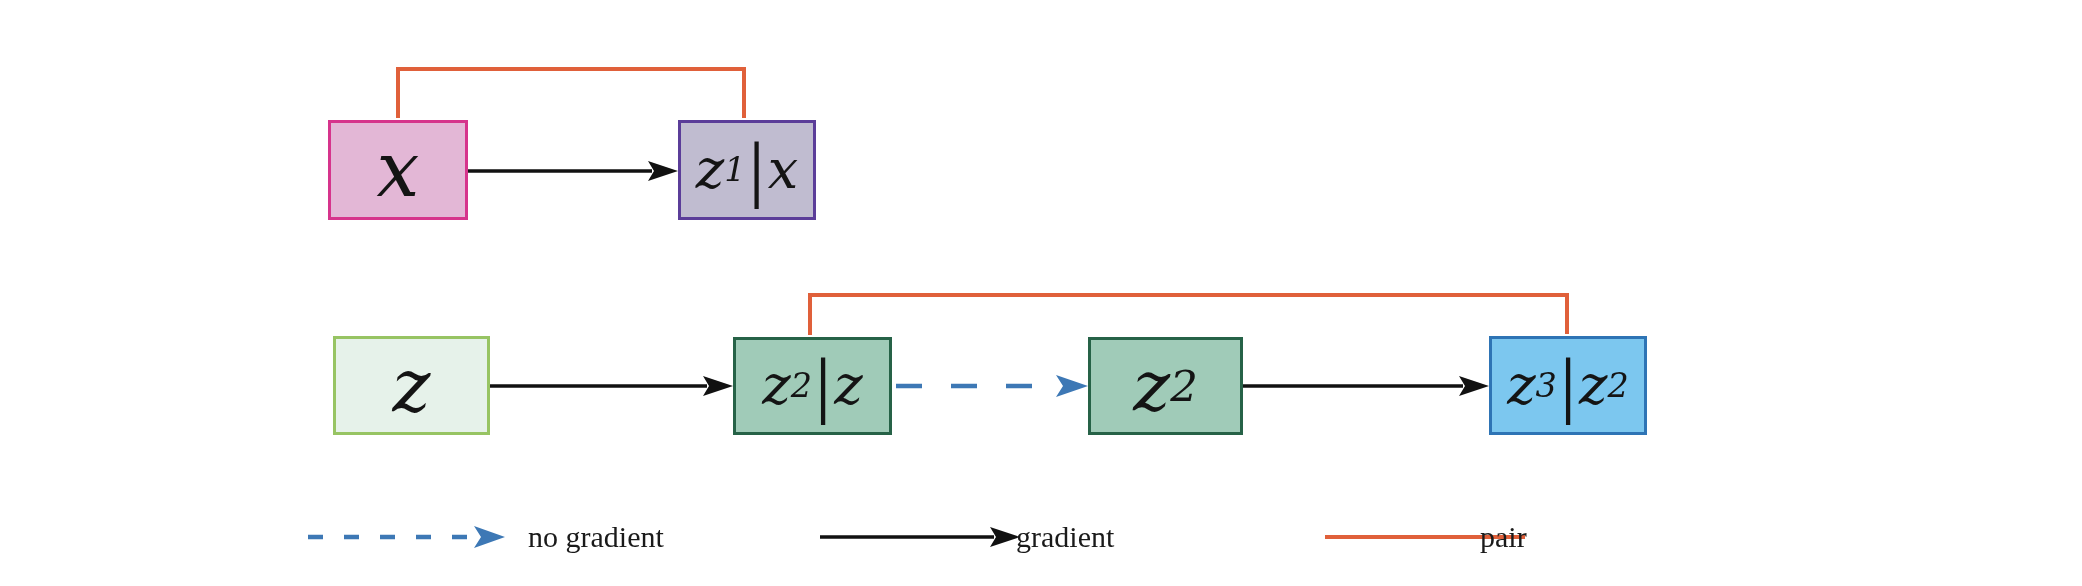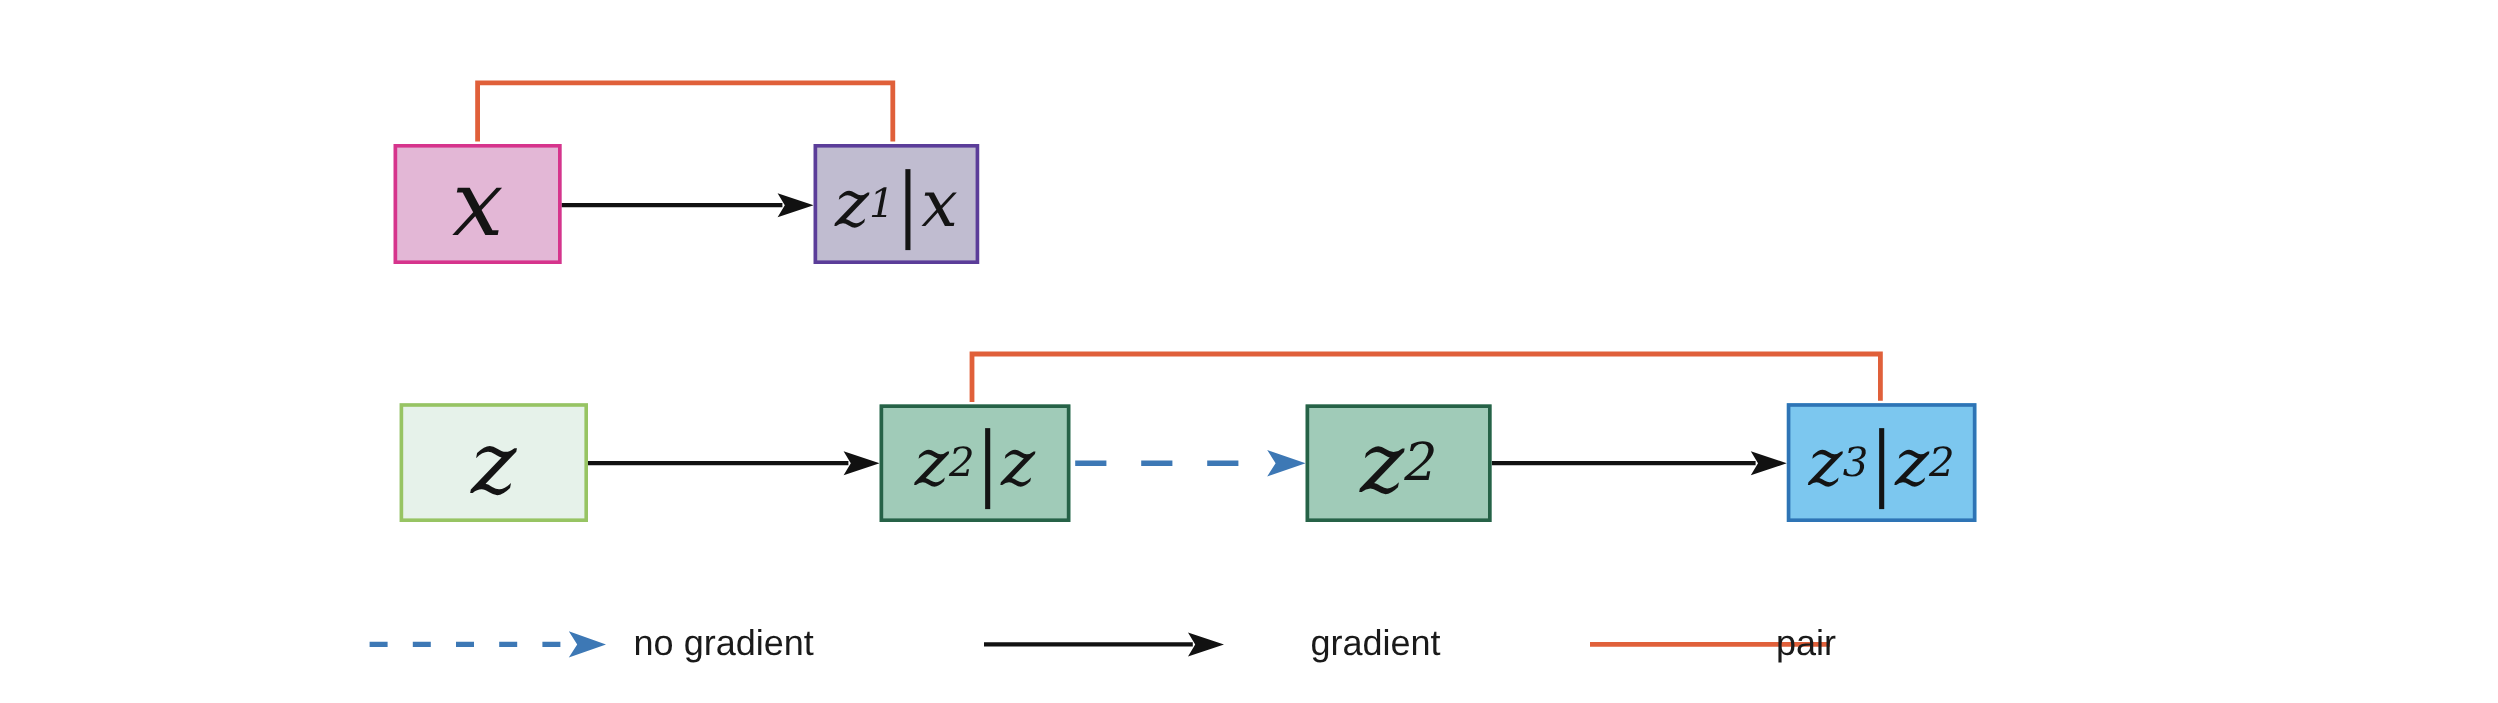--- a/index.html
+++ b/index.html
@@ -53,23 +53,24 @@
   .node-z3z2 { left: 1489px; top: 336px; width: 158px; height: 99px;
                background: var(--blue-fill);   border: 3px solid var(--blue-border); font-size: 54px; }
 
   .legend-label {
     position: absolute;
     top: 519px;
     font-size: 30px;
     line-height: 36px;
     color: #1a1a1a;
     white-space: nowrap;
+    font-family: Liberation Serif, serif;
   }
   .legend-no-gradient { left: 528px; }
-  .legend-gradient    { left: 1092px; text-align: center; }
+  .legend-gradient    { left: 1016px; text-align: center; }
   .legend-pair        { left: 1480px; }
 
   .wire-orange { stroke: var(--orange); stroke-width: 4; fill: none; }
   .wire-black  { stroke: var(--arrow-black); stroke-width: 3.5; fill: none; }
   .wire-blue   { stroke: var(--no-grad-blue); stroke-width: 4.5; fill: none; }
   .head-black  { fill: var(--arrow-black); stroke: none; }
   .head-blue   { fill: var(--no-grad-blue); stroke: none; }
 </style>
 </head>
 <body>

